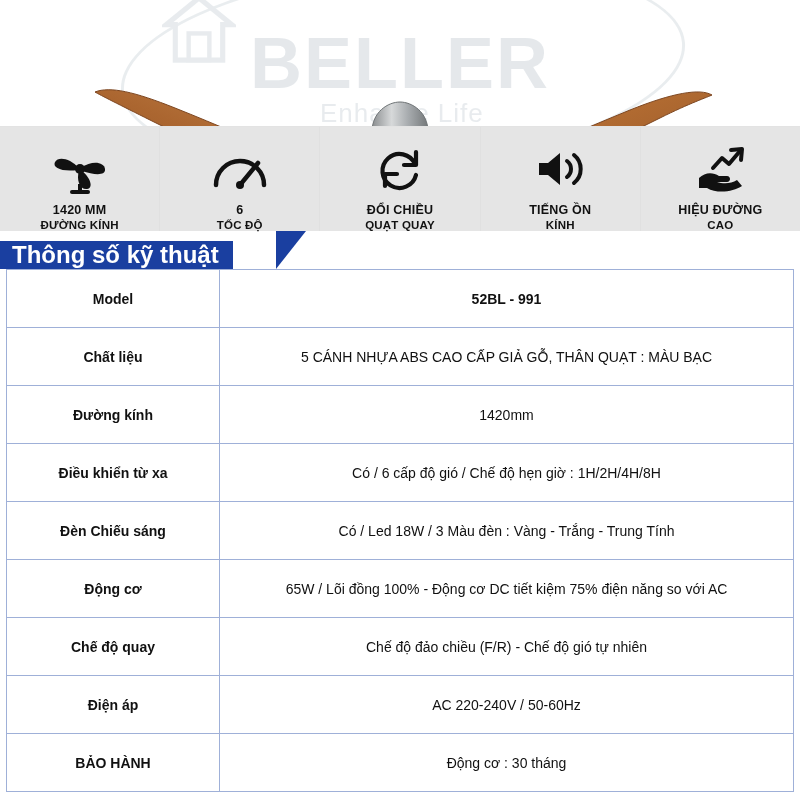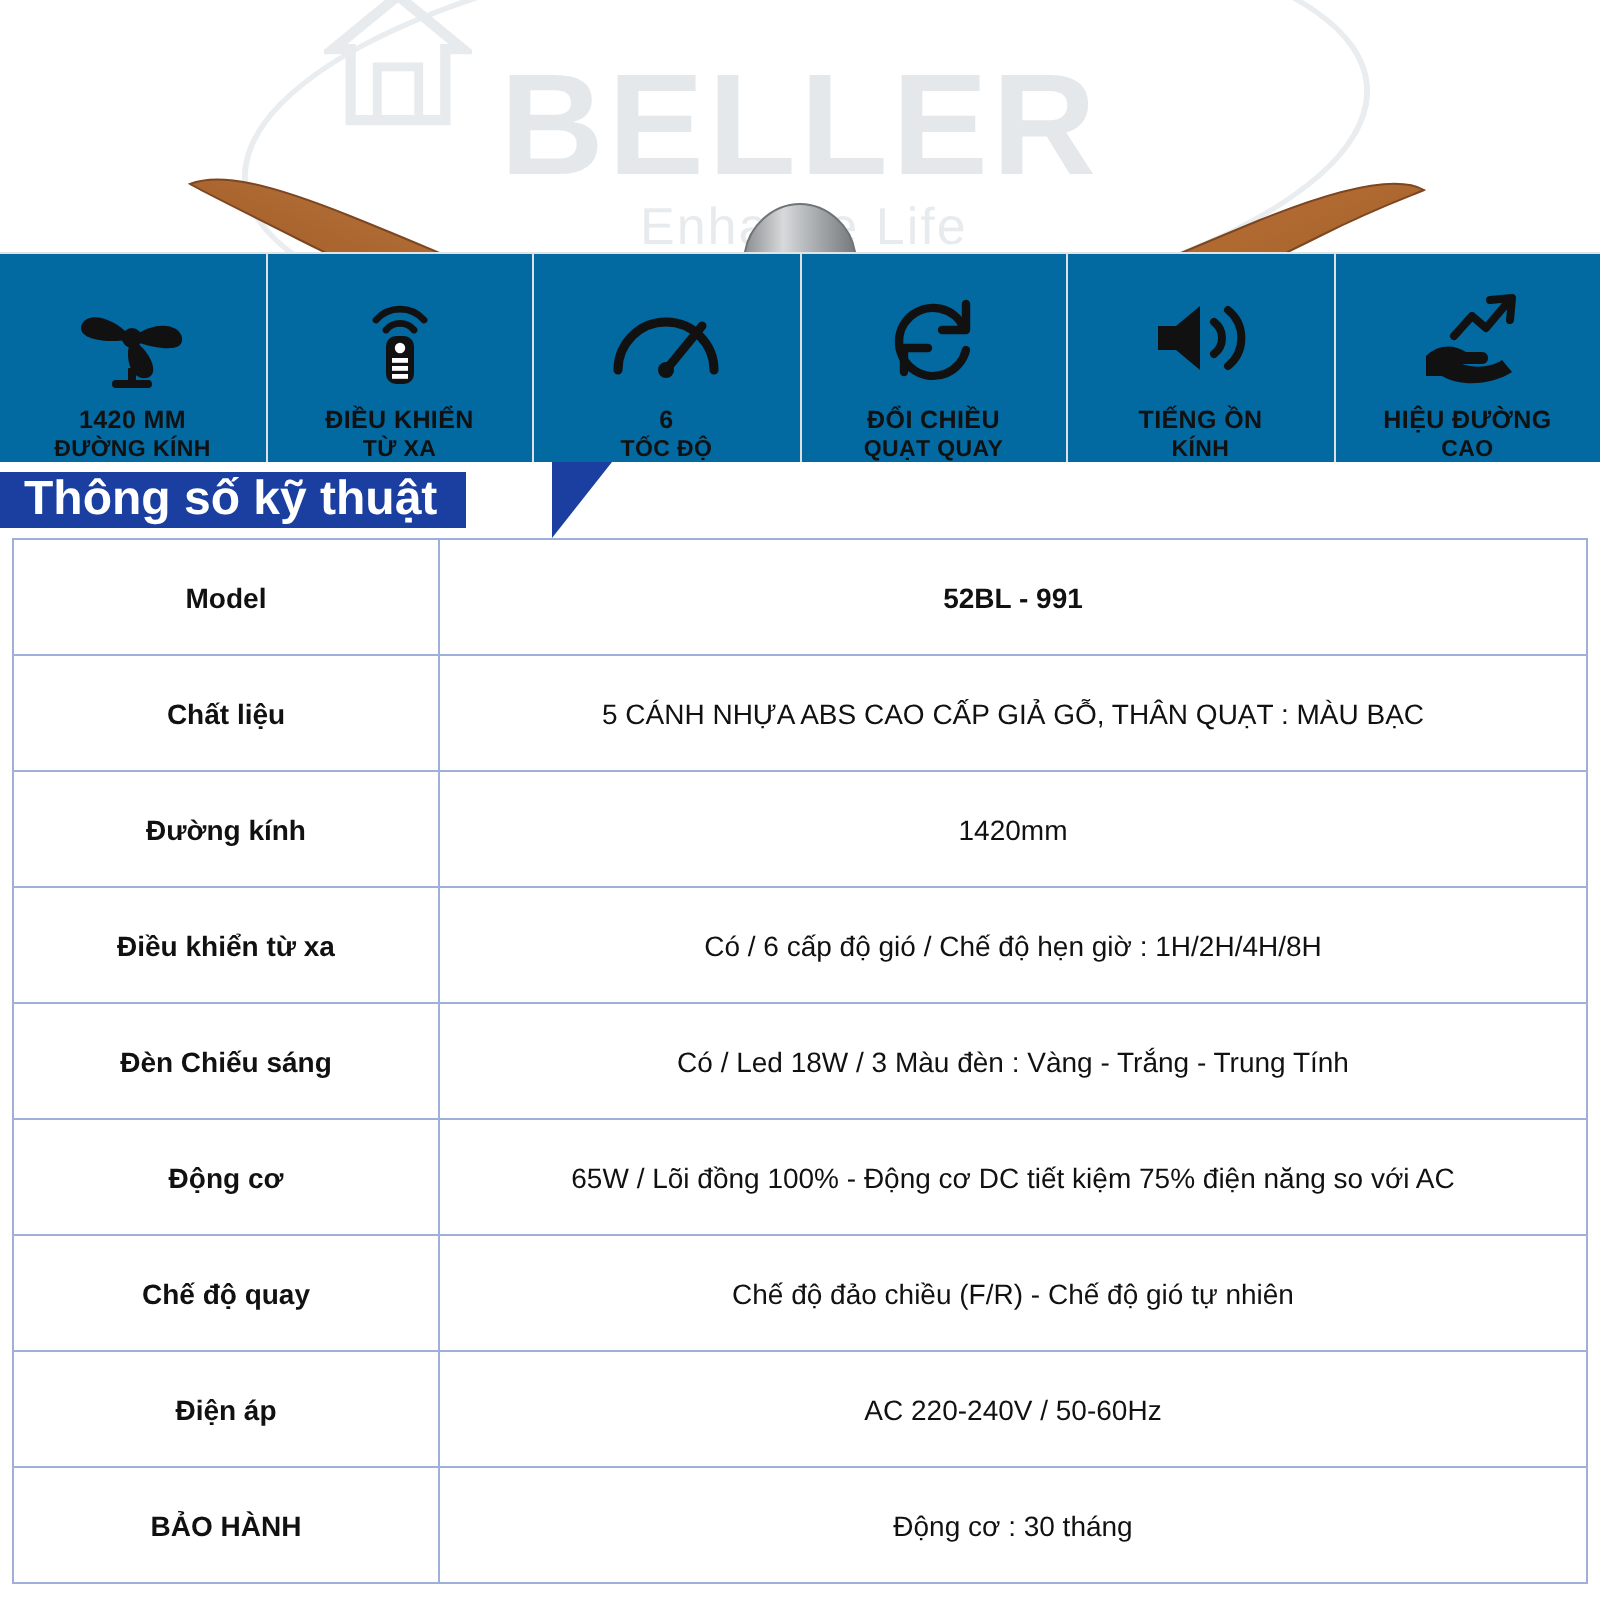--- a/index.html
+++ b/index.html
@@ -40,36 +40,36 @@
   }
 
   
   .fan{position:absolute;left:0;top:0;width:800px;height:362px;}
 
   
   .features{
     width:800px;height:138px;
     display:flex;align-items:stretch;
     border-top:1px solid #e3e3e3;
-    background:#0369a1;
+    background:#e5e5e5;
   }
   .feature{
     flex:1;
     display:flex;flex-direction:column;align-items:center;justify-content:flex-start;
     padding-top:14px;
     border-right:1px solid #e0e0e0;
     position:relative;
   }
   .feature:last-child{border-right:none;}
   .feature .ficon{height:56px;display:flex;align-items:center;justify-content:center;}
   .feature .fl1{font-size:12.5px;font-weight:bold;margin-top:6px;text-align:center;letter-spacing:.2px;}
   .feature .fl2{font-size:11.5px;font-weight:bold;margin-top:2px;text-align:center;letter-spacing:.2px;}
 
   
-  .spec-title-row{width:800px;height:38px;display:flex;align-items:center;gap:43px;}
+  .spec-title-row{width:800px;height:38px;display:flex;align-items:flex-end;gap:43px;}
   .spec-title{
     background:#1a3fa0;color:#fff;
     font-size:24px;font-weight:bold;
     display:flex;align-items:center;
     padding:0 14px 0 12px;
     white-space:nowrap;
   }
   .spec-title-tail{
     width:0;height:0;
     border-top:38px solid #1a3fa0;
@@ -171,35 +171,20 @@
           <path d="M27 27 C24 36 28 46 35 45 C42 44 38 33 30 27 Z" fill="#111"></path>
           <circle cx="28" cy="25" r="5" fill="#111"></circle>
           <rect x="26" y="40" width="4" height="7" fill="#111"></rect>
           <rect x="18" y="46" width="20" height="4" rx="2" fill="#111"></rect>
         </svg>
       </div>
       <div class="fl1">1420 MM</div>
       <div class="fl2">ĐƯỜNG KÍNH</div>
     </div>
 
-    <div class="feature">
-      <div class="ficon">
-        <svg width="50" height="50" viewBox="0 0 50 50">
-          <path d="M13 16 A16 16 0 0 1 37 16" fill="none" stroke="#111" stroke-width="3.4" stroke-linecap="round"></path>
-          <path d="M18 21 A9 9 0 0 1 32 21" fill="none" stroke="#111" stroke-width="3.4" stroke-linecap="round"></path>
-          <rect x="18" y="24" width="14" height="24" rx="5" fill="#111"></rect>
-          <circle cx="25" cy="30" r="2.6" fill="#fff"></circle>
-          <rect x="21" y="35" width="8" height="2.4" fill="#fff"></rect>
-          <rect x="21" y="39" width="8" height="2.4" fill="#fff"></rect>
-          <rect x="21" y="43" width="8" height="2.4" fill="#fff"></rect>
-        </svg>
-      </div>
-      <div class="fl1">ĐIỀU KHIỂN</div>
-      <div class="fl2">TỪ XA</div>
-    </div>
 
     <div class="feature">
       <div class="ficon">
         <svg width="58" height="48" viewBox="0 0 58 48">
           <path d="M5 40 A24 24 0 0 1 53 40" fill="none" stroke="#111" stroke-width="4.5" stroke-linecap="round"></path>
           <path d="M29 40 L47 18" stroke="#111" stroke-width="4.5" stroke-linecap="round"></path>
           <circle cx="29" cy="40" r="4" fill="#111"></circle>
         </svg>
       </div>
       <div class="fl1">6</div>

